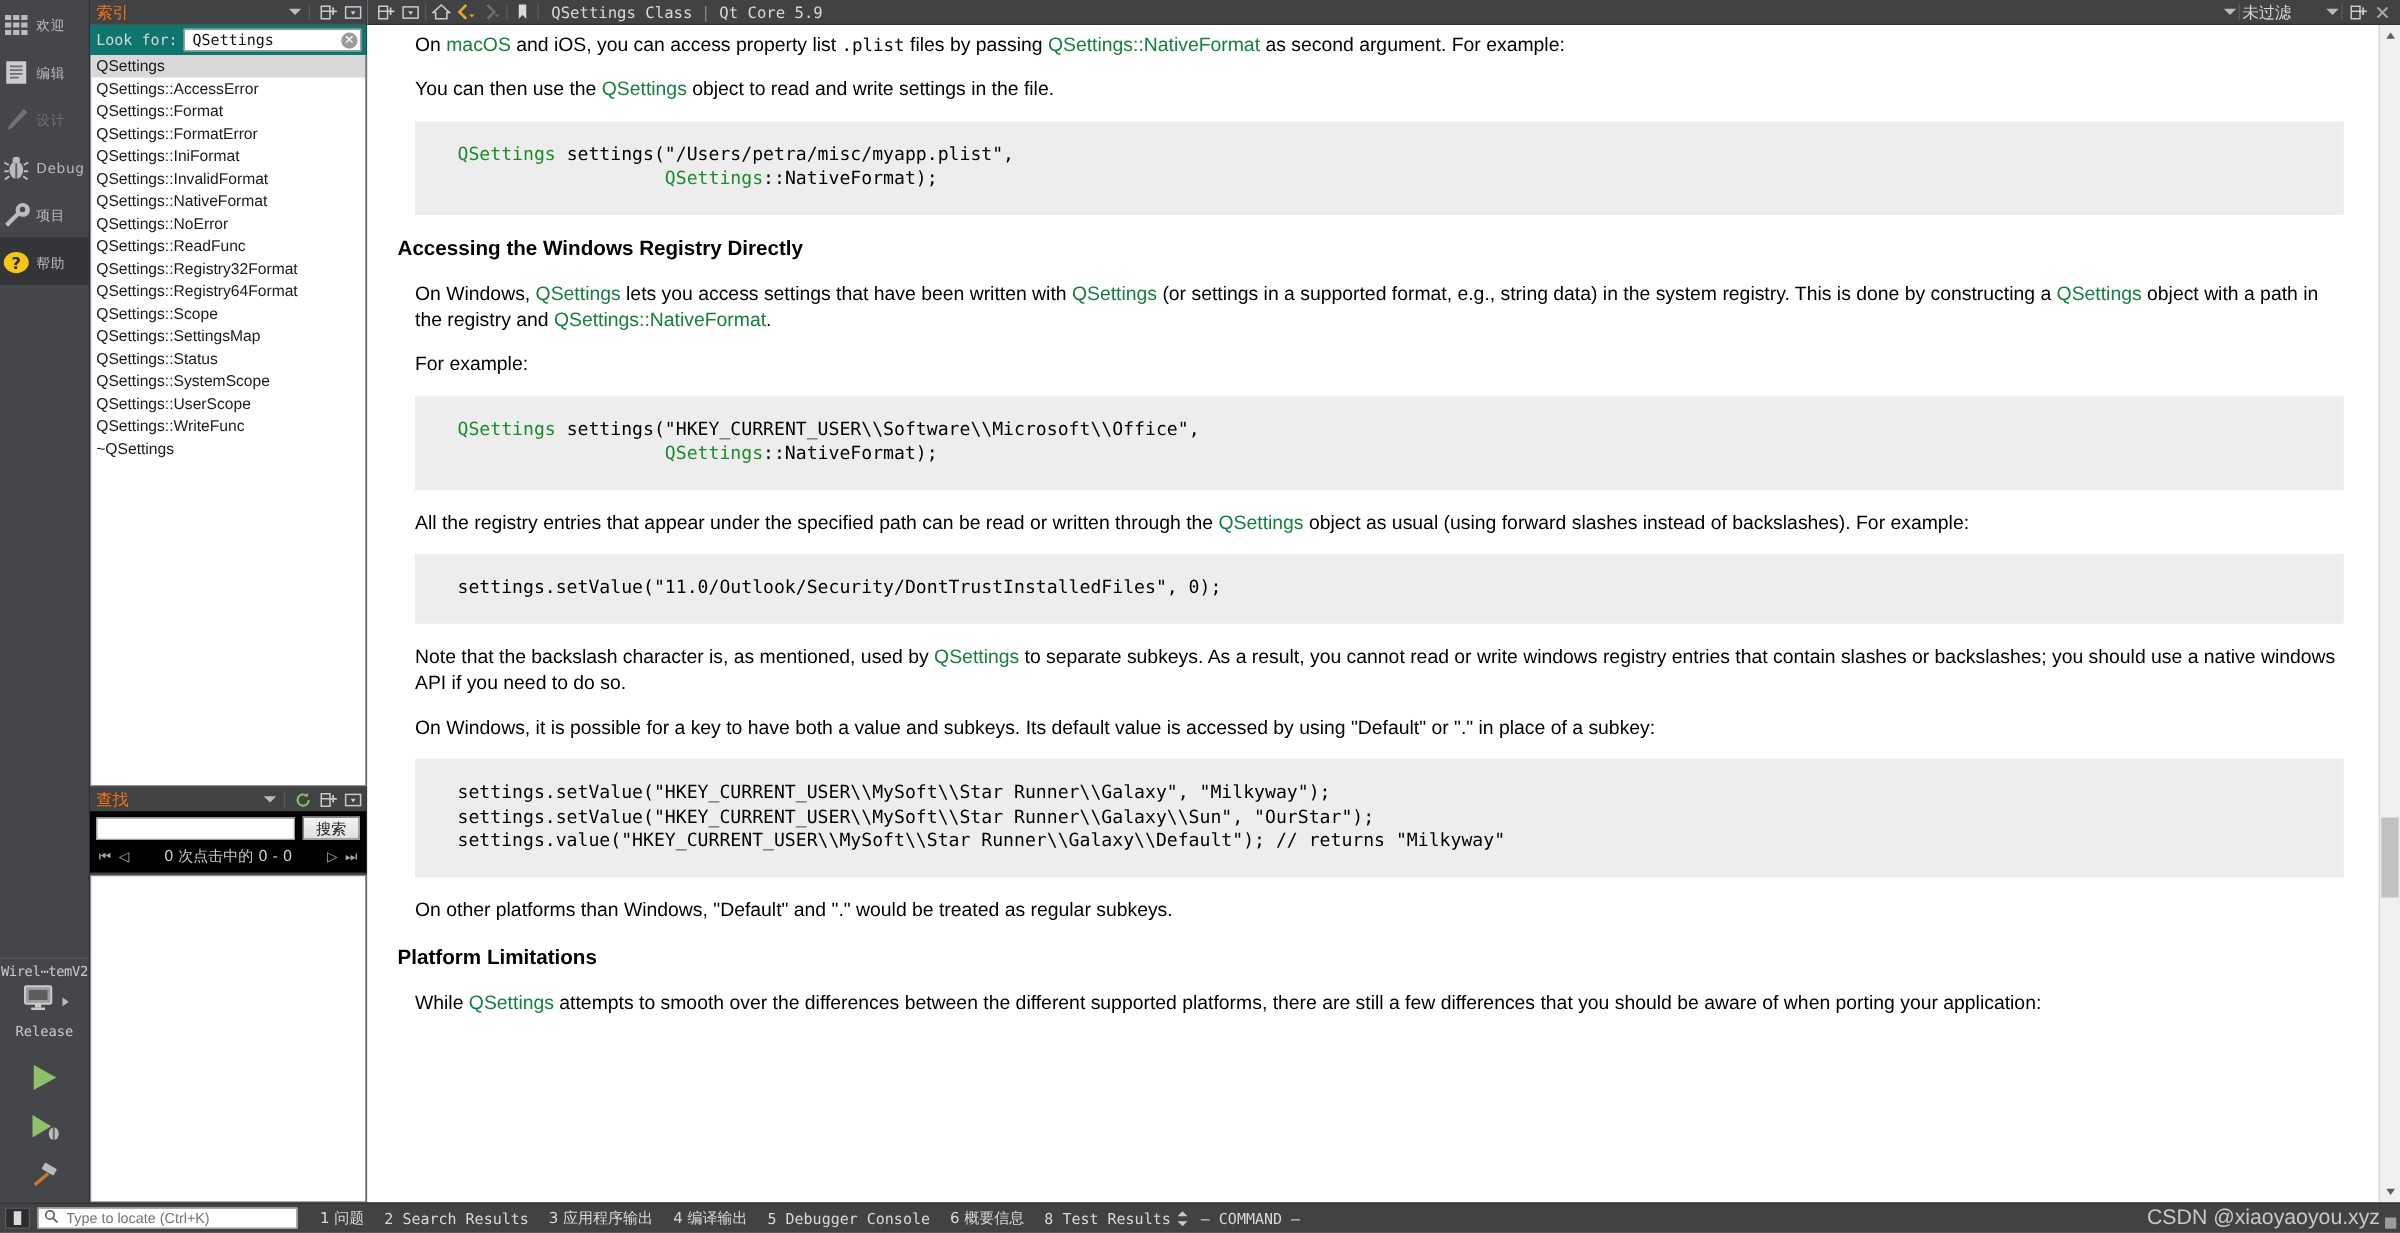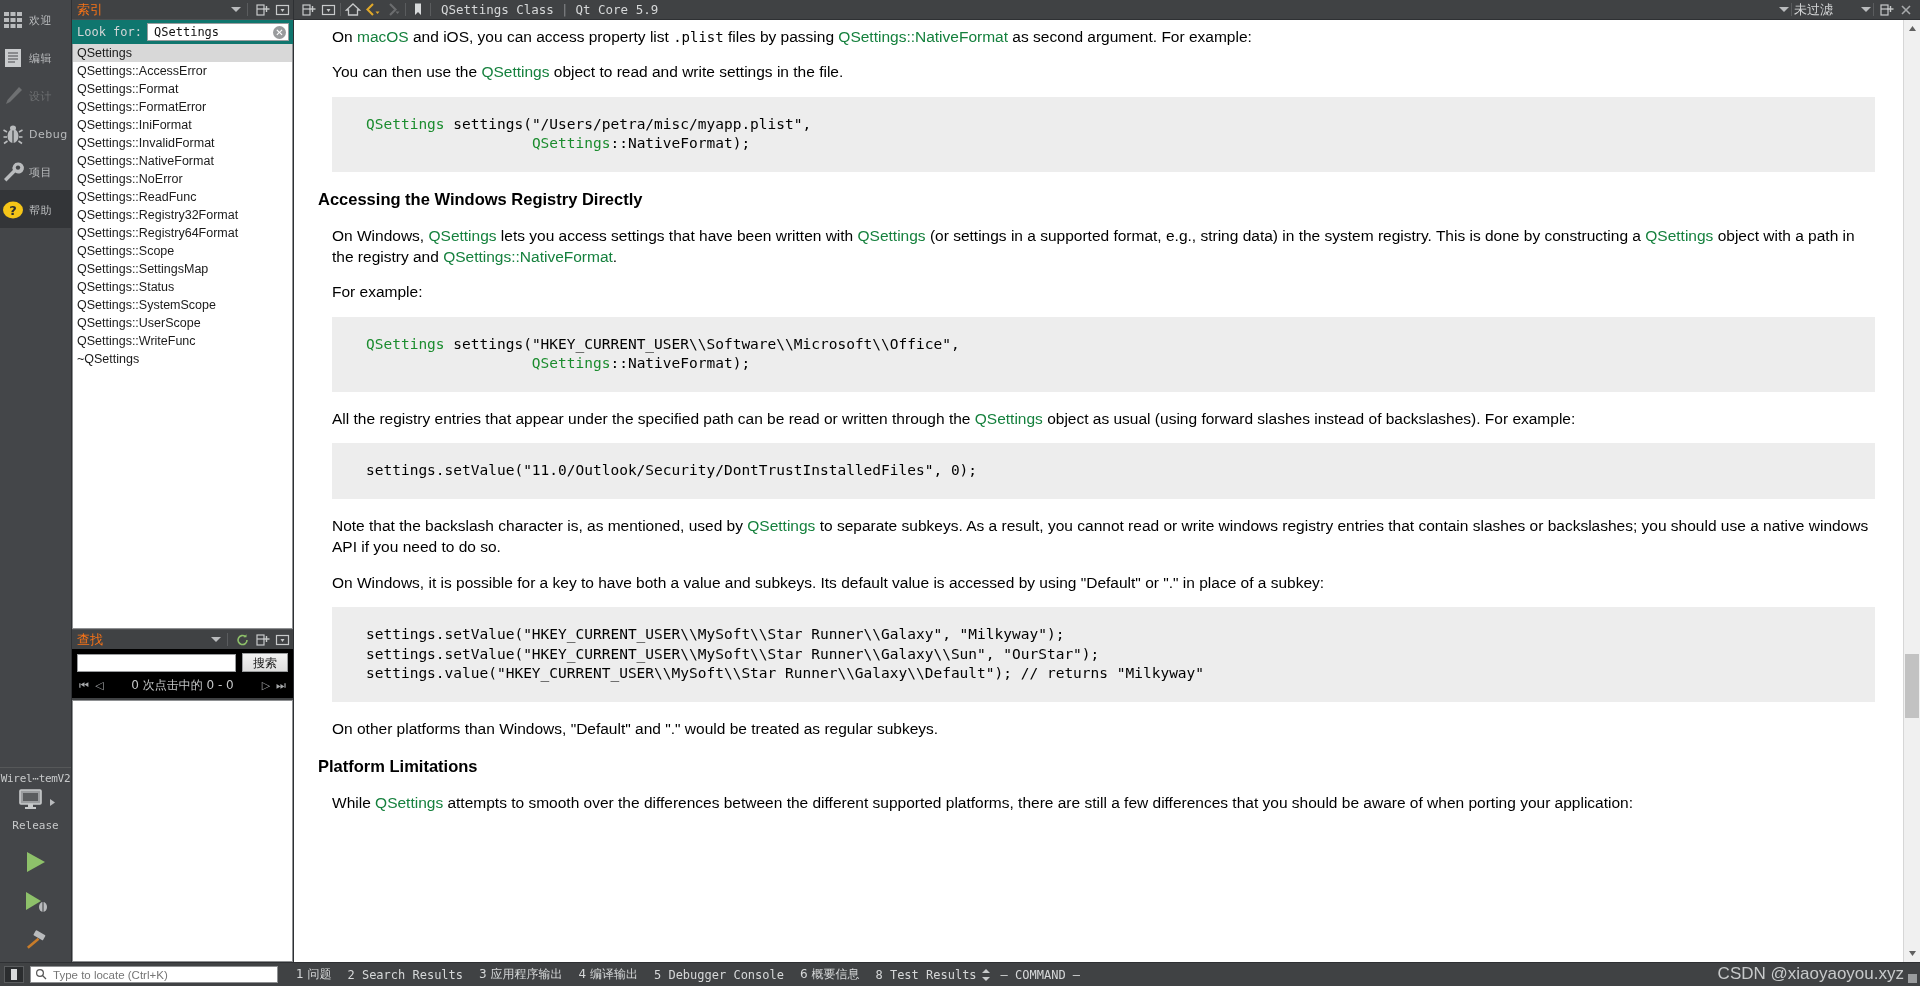--- a/index.html
+++ b/index.html
@@ -183,21 +183,21 @@
   
   .bottombar {
     height: 24px; flex:0 0 24px; background:#404244;
     display:flex; align-items:center; gap:0; padding: 0 4px;
     border-top:1px solid #2e3033;
   }
   .side-toggle { width:20px; height:17px; background:#2b2d2f; border:1px solid #5a5c5e;
     display:flex; align-items:center; justify-content:center; margin-right:6px; }
   .side-toggle i { display:block; width:6px; height:11px; background:#d8dadb; }
   .locator {
-    width: 248px; height:17px; background:#ffffff; border:1px solid #8e9092;
+    width: 208px; height:17px; background:#ffffff; border:1px solid #8e9092;
     display:flex; align-items:center; gap:4px; padding: 0 4px;
   }
   .locator input { border:0; outline:0; background:transparent; width:100%;
     font-size:11.5px; color:#555; font-family:"Liberation Sans", sans-serif; }
   .outputs { display:flex; align-items:center; gap:16px; margin-left:18px;
     color:#d6d8d9; font-size:12px; font-family:"DejaVu Sans Mono", monospace; white-space:nowrap;}
   .outputs .ch { font-family:"DejaVu Sans", sans-serif; }
   .updown { display:flex; flex-direction:column; gap:2px; margin-left:4px; }
   .cmd { color:#d6d8d9; font-size:12px; font-family:"DejaVu Sans Mono", monospace; margin-left:10px;}
   .watermark {

